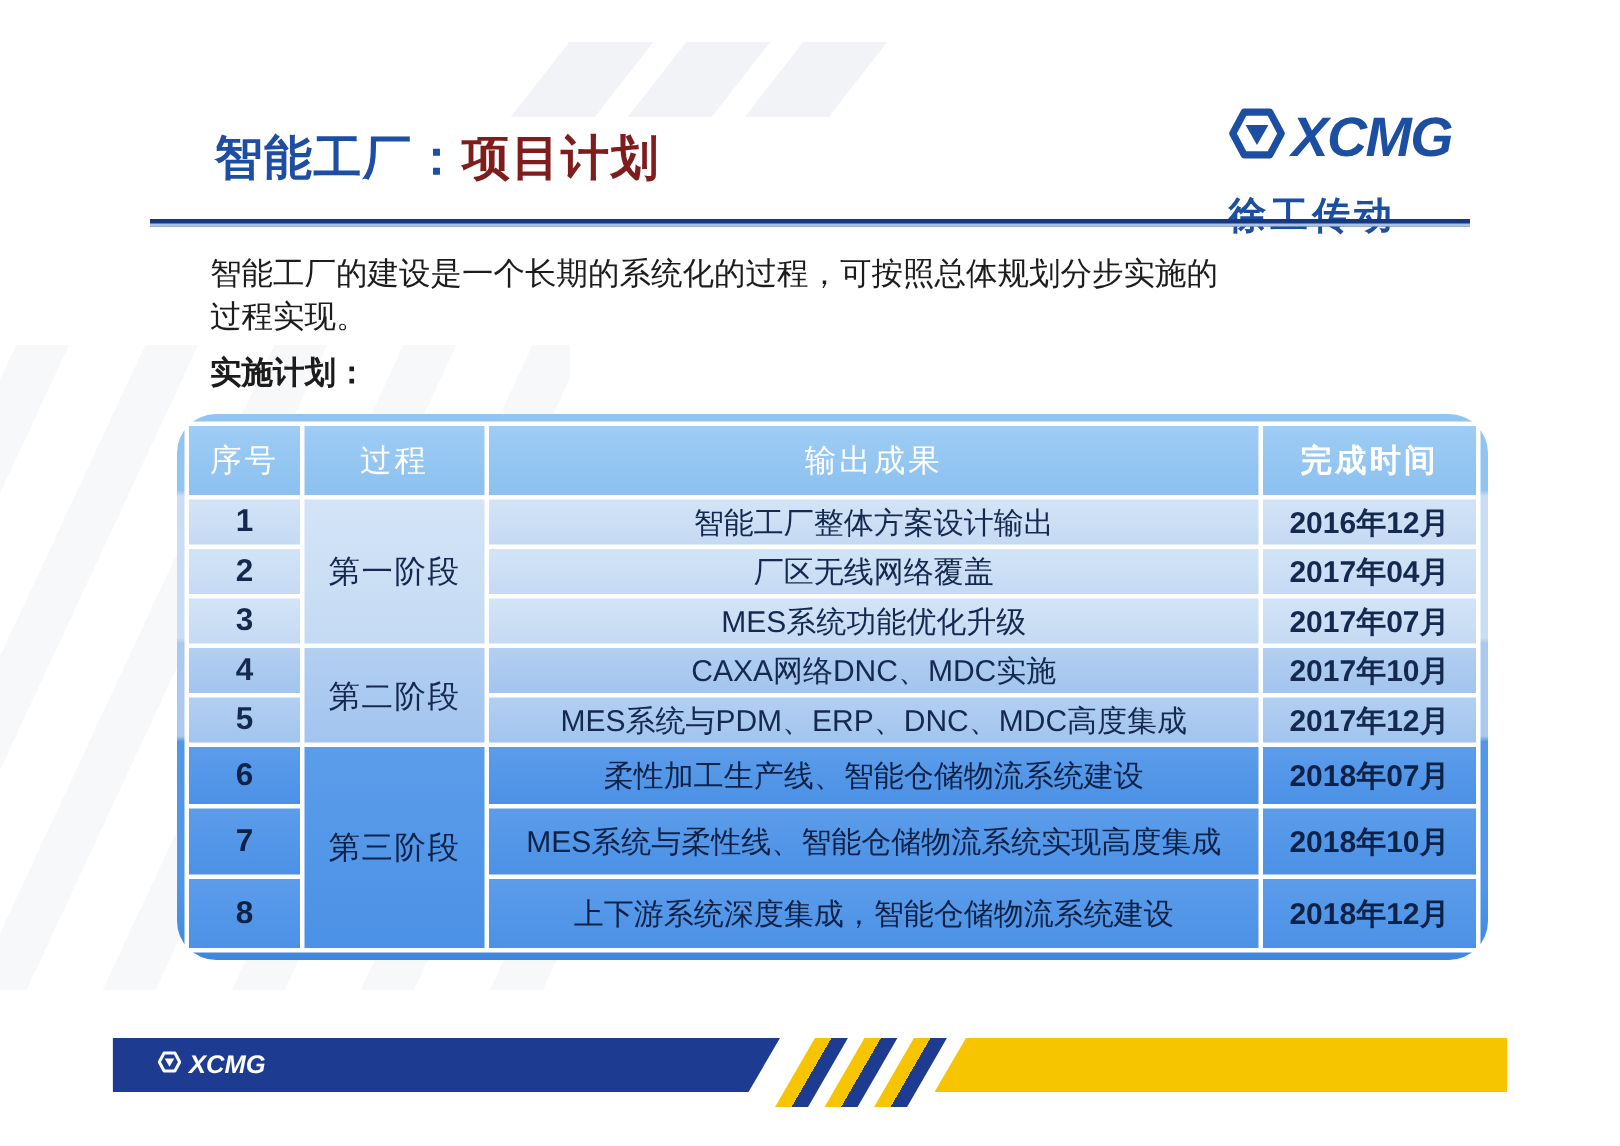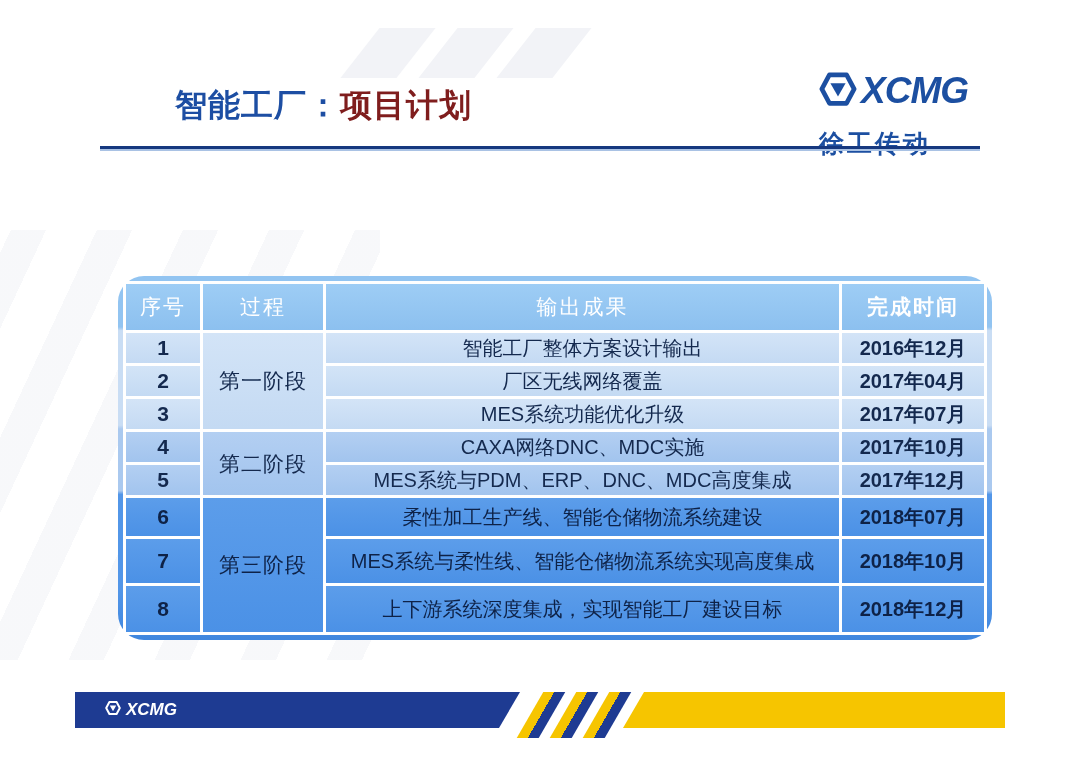--- a/index.html
+++ b/index.html
@@ -11,21 +11,21 @@
   .wm{position:absolute;transform:skewX(-38deg);background:#f2f3f7;pointer-events:none;}
   .wm-a1{left:360px;top:28px;width:56px;height:50px;}
   .wm-a2{left:438px;top:28px;width:56px;height:50px;}
   .wm-a3{left:516px;top:28px;width:56px;height:50px;}
   .wm-b{left:-40px;top:230px;width:420px;height:430px;transform:none;
         background:repeating-linear-gradient(115deg,rgba(226,229,237,0) 0 46px,rgba(226,229,237,.45) 46px 78px);
         opacity:.6;}
   
   .page-title{position:absolute;left:143px;top:84px;margin:0;font-size:32px;font-weight:bold;
     font-family:"Liberation Serif","DejaVu Serif",serif;letter-spacing:1px;}
-  .t-blue{color:#1d4ea3;margin-left:32px;}
+  .t-blue{color:#1d4ea3;}
   .t-red{color:#7f1d1d;}
   .title-rule{position:absolute;left:100px;top:146px;width:880px;height:3px;background:#16387f;
     border-bottom:2px solid #a9c2e4;}
   .logo{position:absolute;right:112px;top:70px;text-align:left;color:#1c4fa1;line-height:1;}
   .logo-row{display:flex;align-items:center;gap:4px;}
   .logo-name{font-size:37px;font-weight:900;font-style:italic;letter-spacing:-1px;}
   .logo-sub{font-size:25px;font-weight:900;letter-spacing:3px;margin-top:20px;}
   
   .intro{position:absolute;left:140px;top:168px;font-family:"Liberation Serif","DejaVu Serif",serif;
     font-size:21px;color:#1c1c1c;line-height:1.38;}
@@ -88,20 +88,25 @@
           <polygon points="12,14 28,14 20,28" fill="#1c4fa1"></polygon>
         </svg>
       </span>
       <span class="logo-name">XCMG</span>
     </div>
     <div class="logo-sub">徐工传动</div>
   </div>
 
   <div class="title-rule"></div>
 
+  <div class="intro">
+    <p>智能工厂的建设是一个长期的系统化的过程，可按照总体规划分步实施的</p>
+    <p>过程实现。</p>
+    <p class="plan-label">实施计划：</p>
+  </div>
 
   <div class="table-wrap">
     <table>
       <thead>
         <tr>
           <th class="w-no">序号</th>
           <th class="w-ph">过程</th>
           <th class="w-out">输出成果</th>
           <th class="w-dt">完成时间</th>
         </tr>
@@ -140,21 +145,21 @@
           <td class="out">柔性加工生产线、智能仓储物流系统建设</td>
           <td class="date">2018年07月</td>
         </tr>
         <tr class="t3 r7">
           <td class="no">7</td>
           <td class="out">MES系统与柔性线、智能仓储物流系统实现高度集成</td>
           <td class="date">2018年10月</td>
         </tr>
         <tr class="t3 r8">
           <td class="no">8</td>
-          <td class="out">上下游系统深度集成，实现智能工厂建设目标</td>
+          <td class="out">上下游系统深度集成，智能仓储物流系统建设</td>
           <td class="date">2018年12月</td>
         </tr>
       </tbody>
     </table>
   </div>
 
   <div class="footer">
     <div class="f-navy">
       <div class="f-logo">
         <span>

